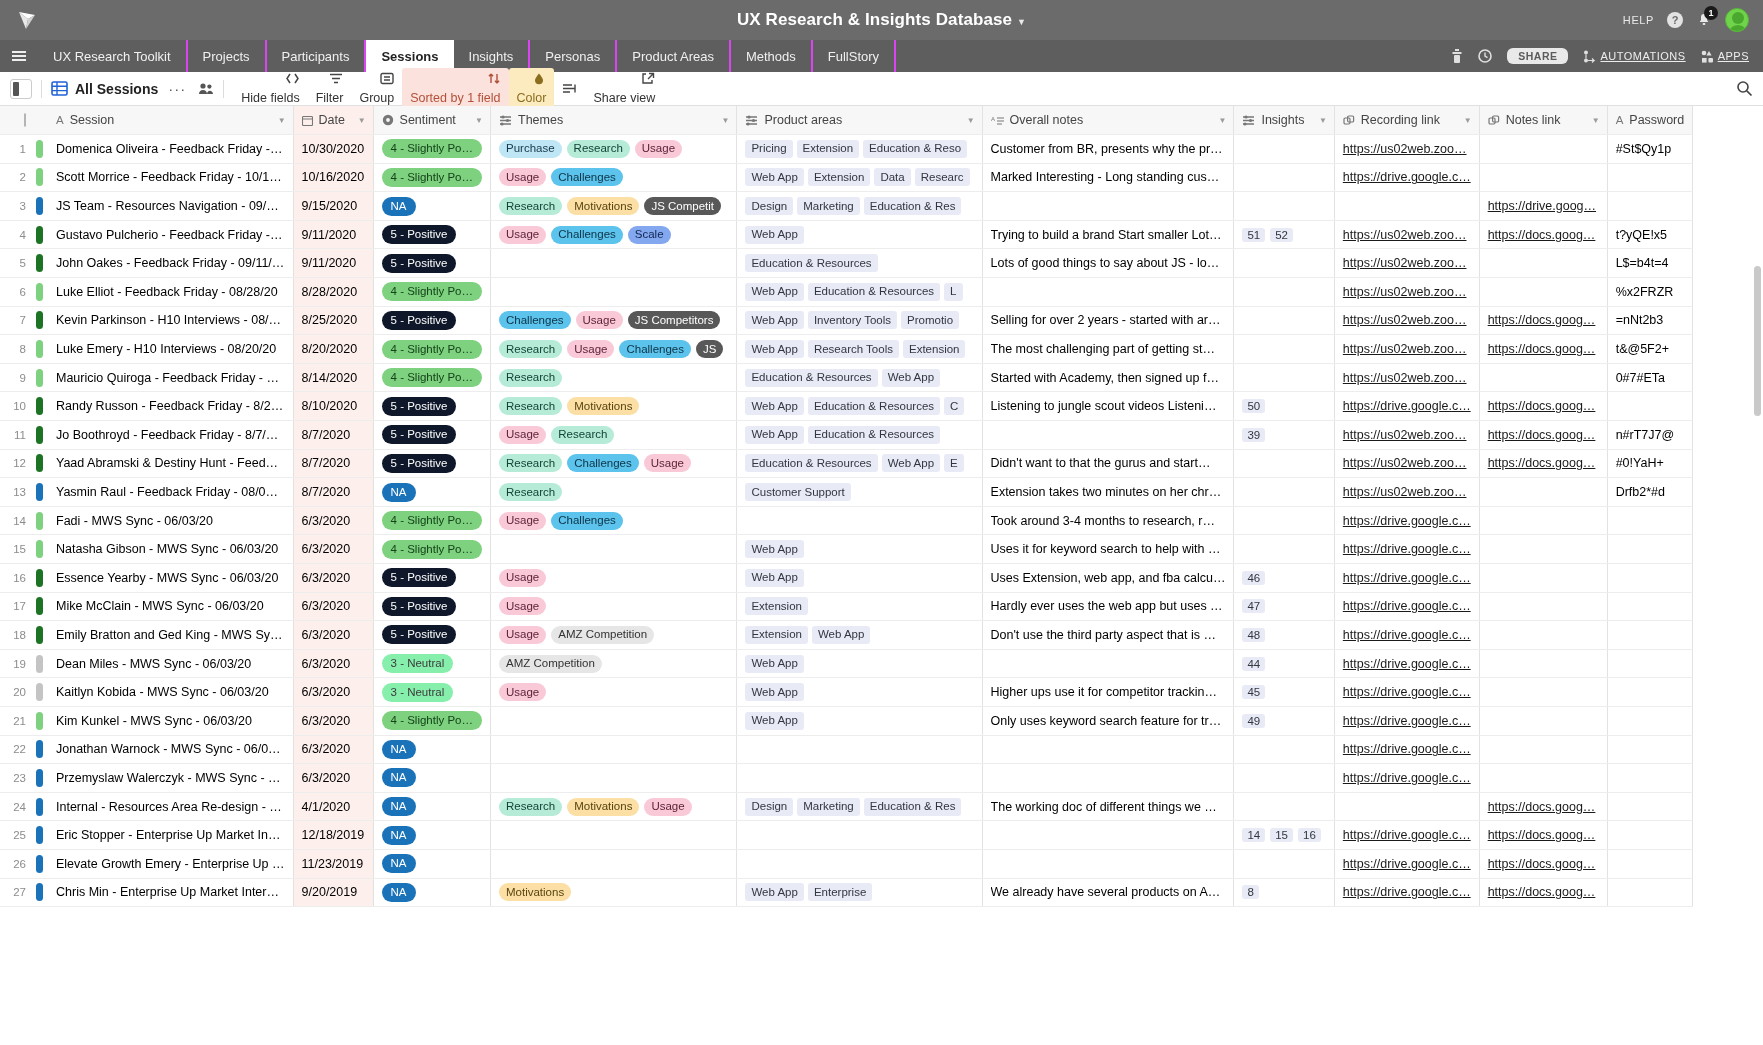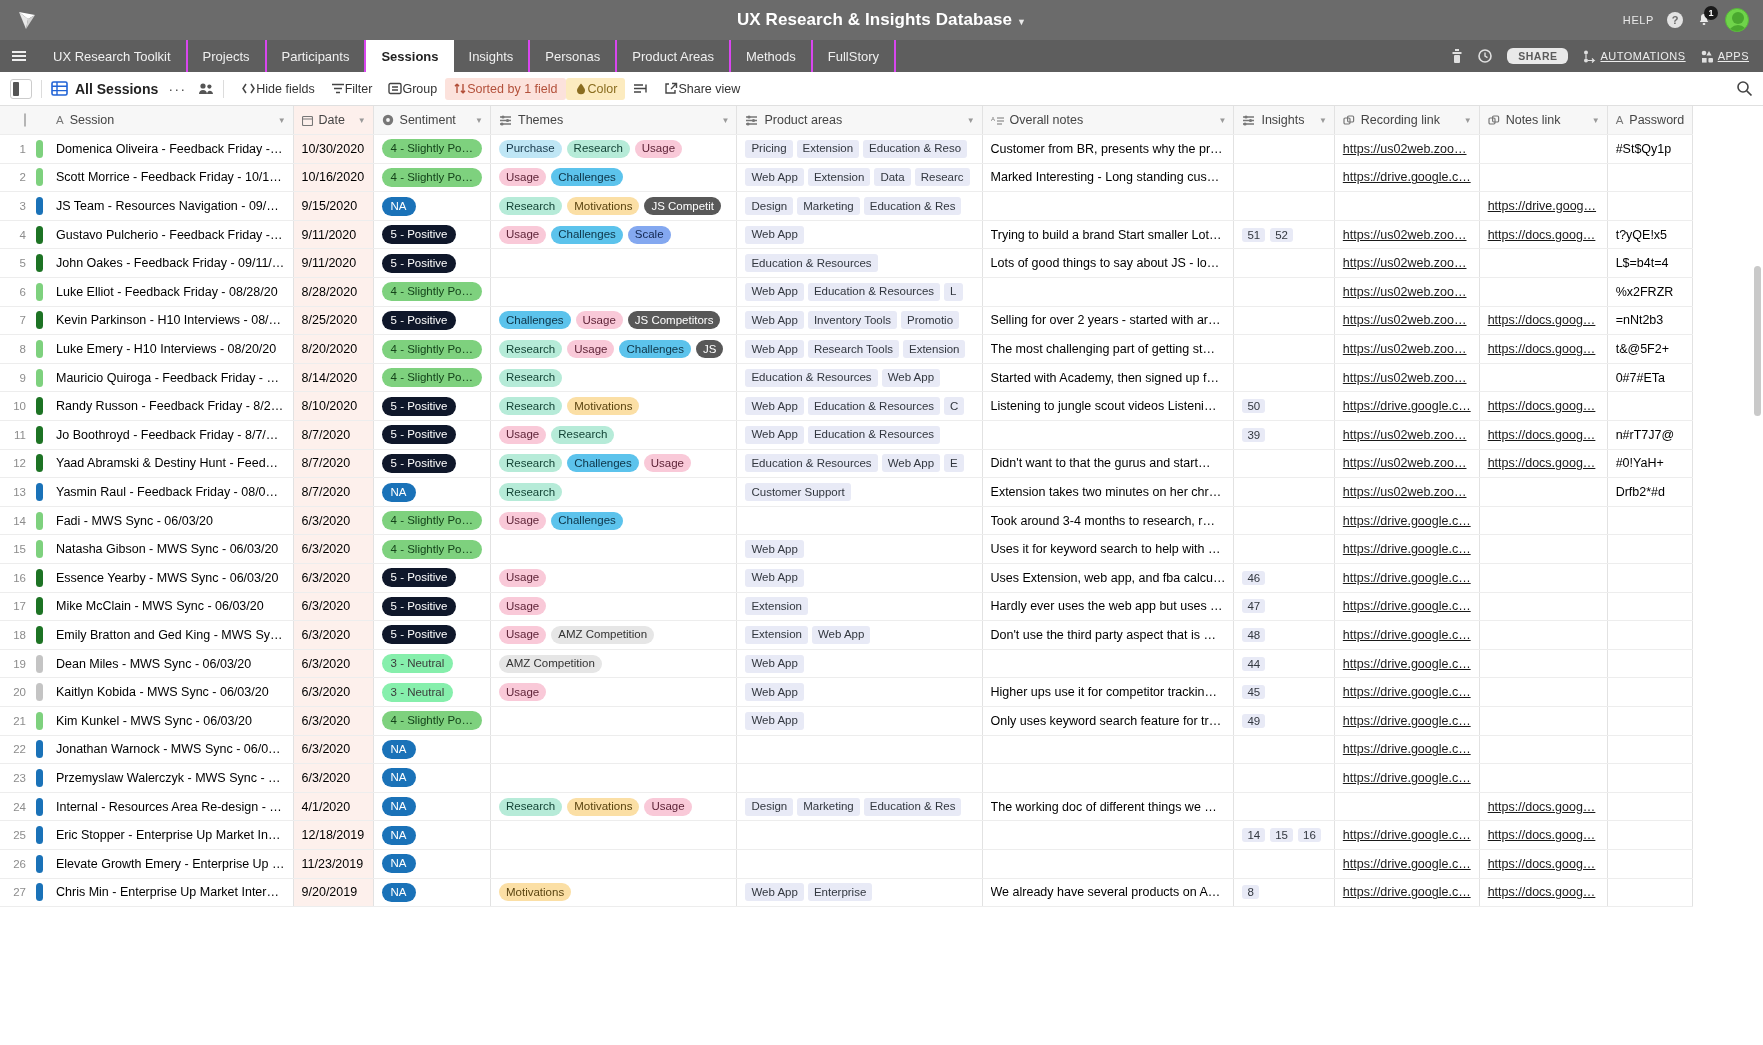--- a/index.html
+++ b/index.html
@@ -52,22 +52,22 @@
     font-size: 10.5px; font-weight: bold; letter-spacing: .5px;
   }
   .tr-item { display: flex; align-items: center; gap: 4px; cursor: pointer; }
 
   
   .toolbar {
     height: 34px; background: #fff; display: flex; align-items: center; gap: 0;
     padding: 0 10px; border-bottom: 1px solid #e0e0e0; position: relative;
   }
   .tb-btn {
-    display: flex; align-items: flex-start; font-size: 12.5px; color: #333;
-    padding: 4px 8px; border-radius: 3px; cursor: pointer; white-space: nowrap;
+    display: flex; align-items: flex-end; gap: 6px; font-size: 12.5px; color: #333;
+    padding: 4px 8px; border-radius: 3px; cursor: pointer; white-space: nowrap; flex-direction: column;
   }
   .tb-sep { width: 1px; height: 18px; background: #dcdcdc; margin: 0 9px; }
   .view-name { font-size: 14px; font-weight: bold; color: #222; }
   .tb-btn.sorted { background: #fce2dc; color: #b3503a; }
   .tb-btn.color { background: #fcebbf; color: #8a6d1f; }
   .panel-toggle {
     width: 22px; height: 20px; border: 1px solid #ccc; border-radius: 3px;
     display: flex; align-items: center; cursor: pointer; padding: 2px;
   }
   .panel-toggle i { display:block; width: 6px; height: 14px; background: #555; border-radius: 1px;}

